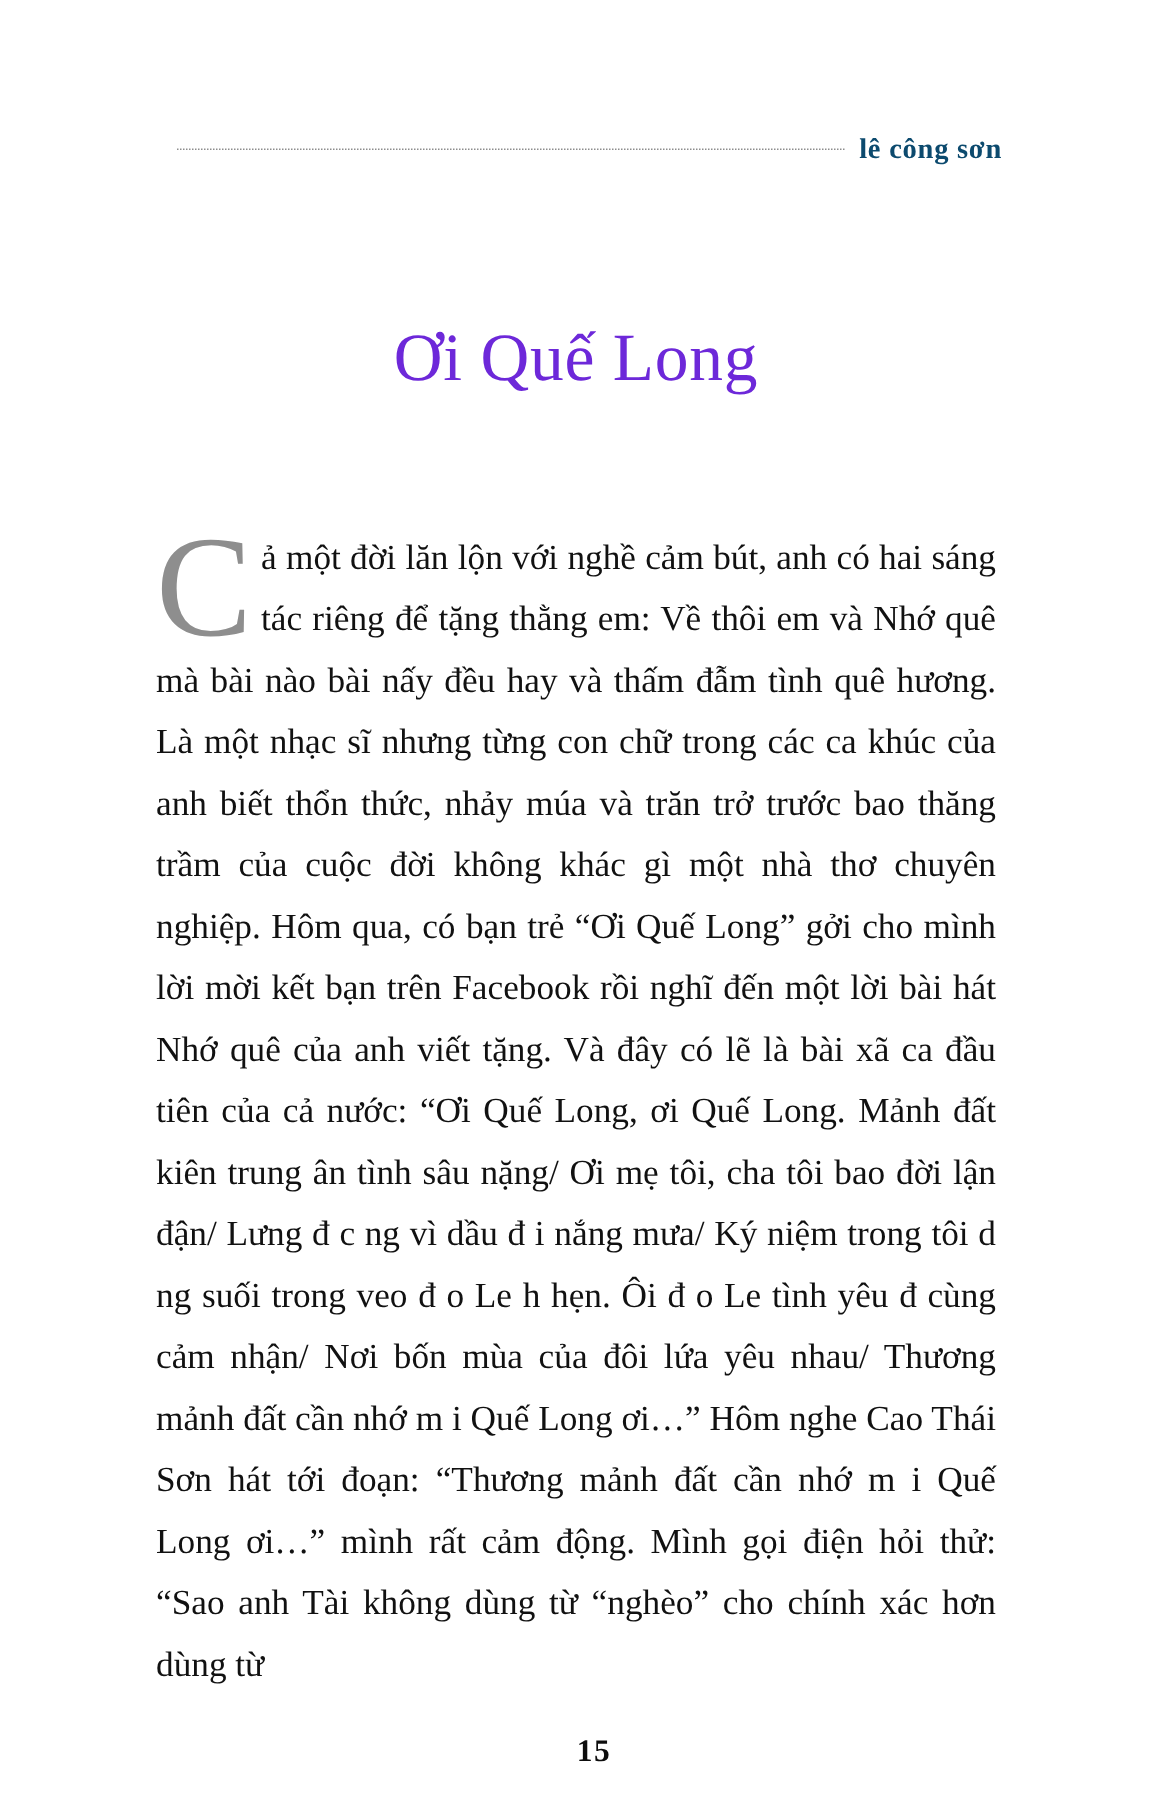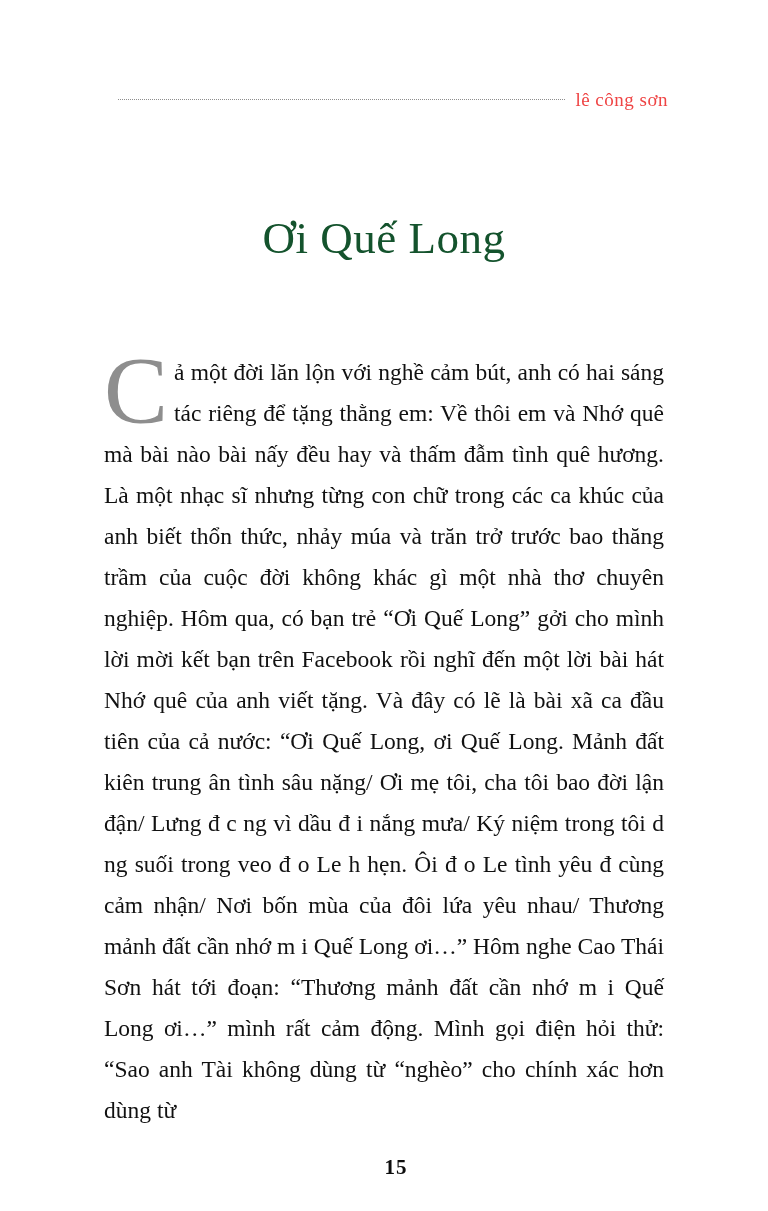--- a/index.html
+++ b/index.html
@@ -38,36 +38,37 @@
     flex: 1 1 auto;
     height: 1px;
     border-bottom: 1px dotted #8d8d8d;
     margin-bottom: 2px;
   }
   .header-title {
     flex: 0 0 auto;
     font-family: "Liberation Serif", serif;
     font-size: 19px;
     letter-spacing: 0.5px;
-    color: #ef4444;
+    color: #0c4a6e;
     white-space: nowrap;
+    font-weight: bold;
   }
 
   
   .chapter-title {
     position: absolute;
     top: 212px;
     left: 0;
     width: 768px;
     text-align: center;
     font-family: "Liberation Serif", serif;
     font-size: 45px;
     font-weight: 400;
     letter-spacing: 0.5px;
-    color: #14532d;
+    color: #6d28d9;
   }
 
   
   .body-col {
     position: absolute;
     top: 352px;
     left: 104px;
     width: 560px;
     font-size: 23.5px;
     line-height: 41px;

